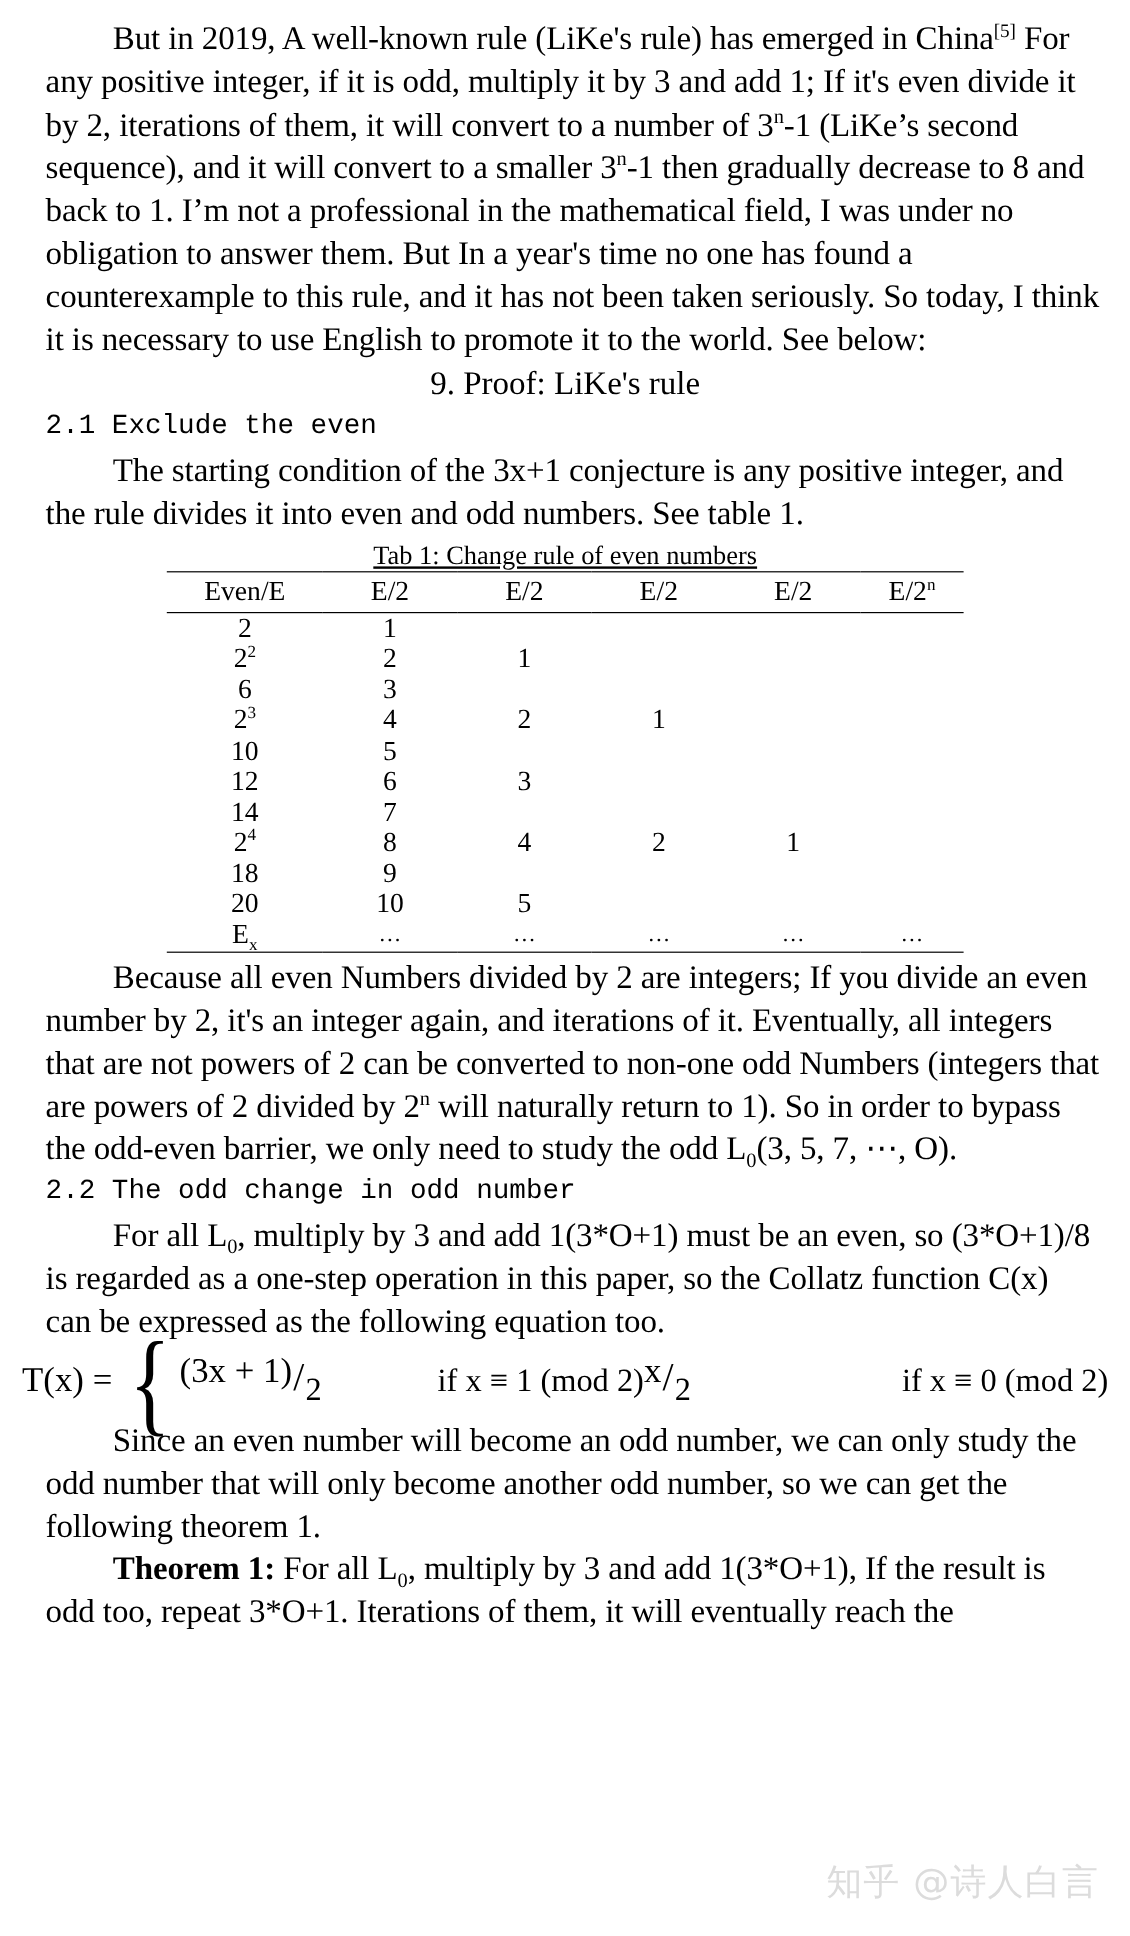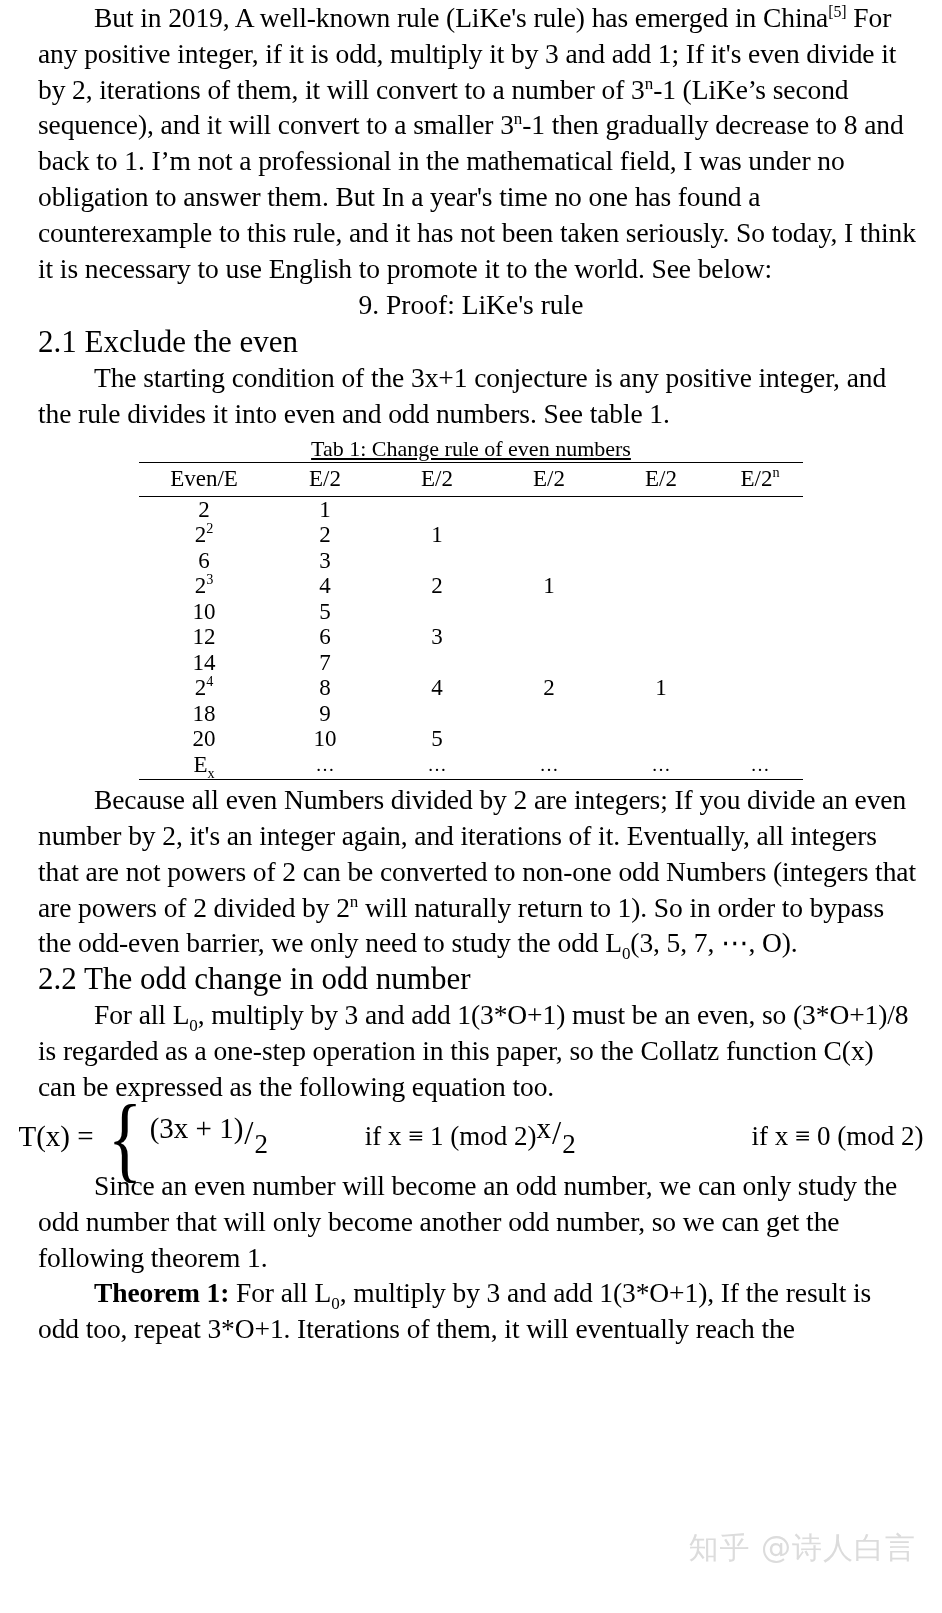--- a/index.html
+++ b/index.html
@@ -31,23 +31,24 @@
     font-size: 27.5px;
     line-height: 35.8px;
     text-align: left;
     letter-spacing: -0.1px;
   }
   .para .ind { display: inline-block; width: 56px; }
 
   .sec-head {
     margin: 0;
     padding: 0 24px 0 38px;
-    font-size: 31px;
+    font-size: 23px;
     line-height: 35.8px;
     font-weight: normal;
+    font-family: Liberation Mono, monospace;
   }
 
   .center-head {
     margin: 0;
     padding: 0;
     text-align: center;
     font-size: 27.5px;
     line-height: 38px;
     font-weight: normal;
   }
@@ -139,35 +140,35 @@
   }
   .eq-cond { font-size: 27px; white-space: nowrap; }
   .frac-num { vertical-align: 6px; }
   .frac-slash { font-size: 33px; padding: 0 1px; }
   .frac-den { vertical-align: -9px; font-size: 27px; }
 
   
   .watermark {
     position: absolute;
     right: 26px;
-    bottom: 44px;
+    bottom: 24px;
     font-size: 30px;
     color: #dcdcdc;
     font-family: "DejaVu Sans", "Liberation Sans", sans-serif;
     letter-spacing: 1px;
     white-space: nowrap;
     user-select: none;
   }
 </style>
 </head>
 <body>
 
 <div class="page">
 
-  <p class="para" style="padding-top:0;">
+  <p class="para" style="padding-top:14px;">
     <span class="ind"></span><span>But in 2019, A well-known rule (LiKe's rule) has emerged in China</span><span class="cite">[5]</span>
     <span>For any positive integer, if it is odd, multiply it by 3 and add 1; If it's even divide it by 2, iterations of them, it will convert to a number of 3</span><sup>n</sup><span>-1 (LiKe’s second sequence), and it will convert to a smaller 3</span><sup>n</sup><span>-1 then gradually decrease to 8 and back to 1. I’m not a professional in the mathematical field, I was under no obligation to answer them. But In a year's time no one has found a counterexample to this rule, and it has not been taken seriously. So today, I think it is necessary to use English to promote it to the world. See below:</span>
   </p>
 
   <h2 class="center-head">9. Proof: LiKe's rule</h2>
 
   <h3 class="sec-head">2.1 Exclude the even</h3>
 
   <p class="para">
     <span class="ind"></span><span>The starting condition of the 3x+1 conjecture is any positive integer, and the rule divides it into even and odd numbers. See table 1.</span>

